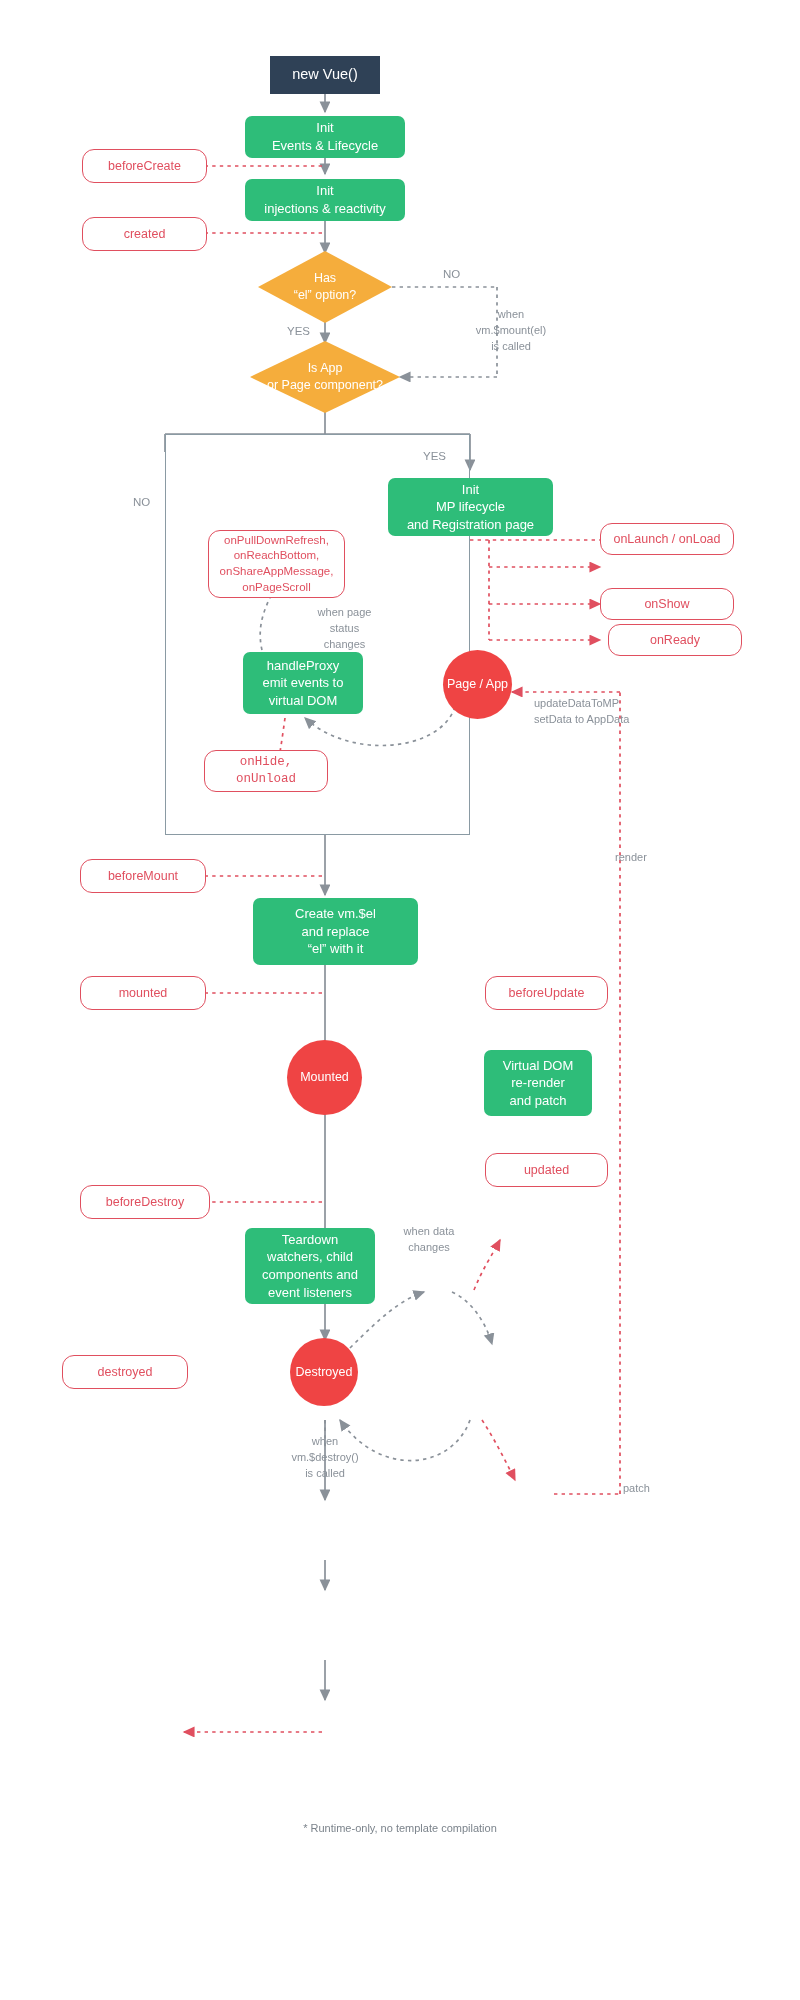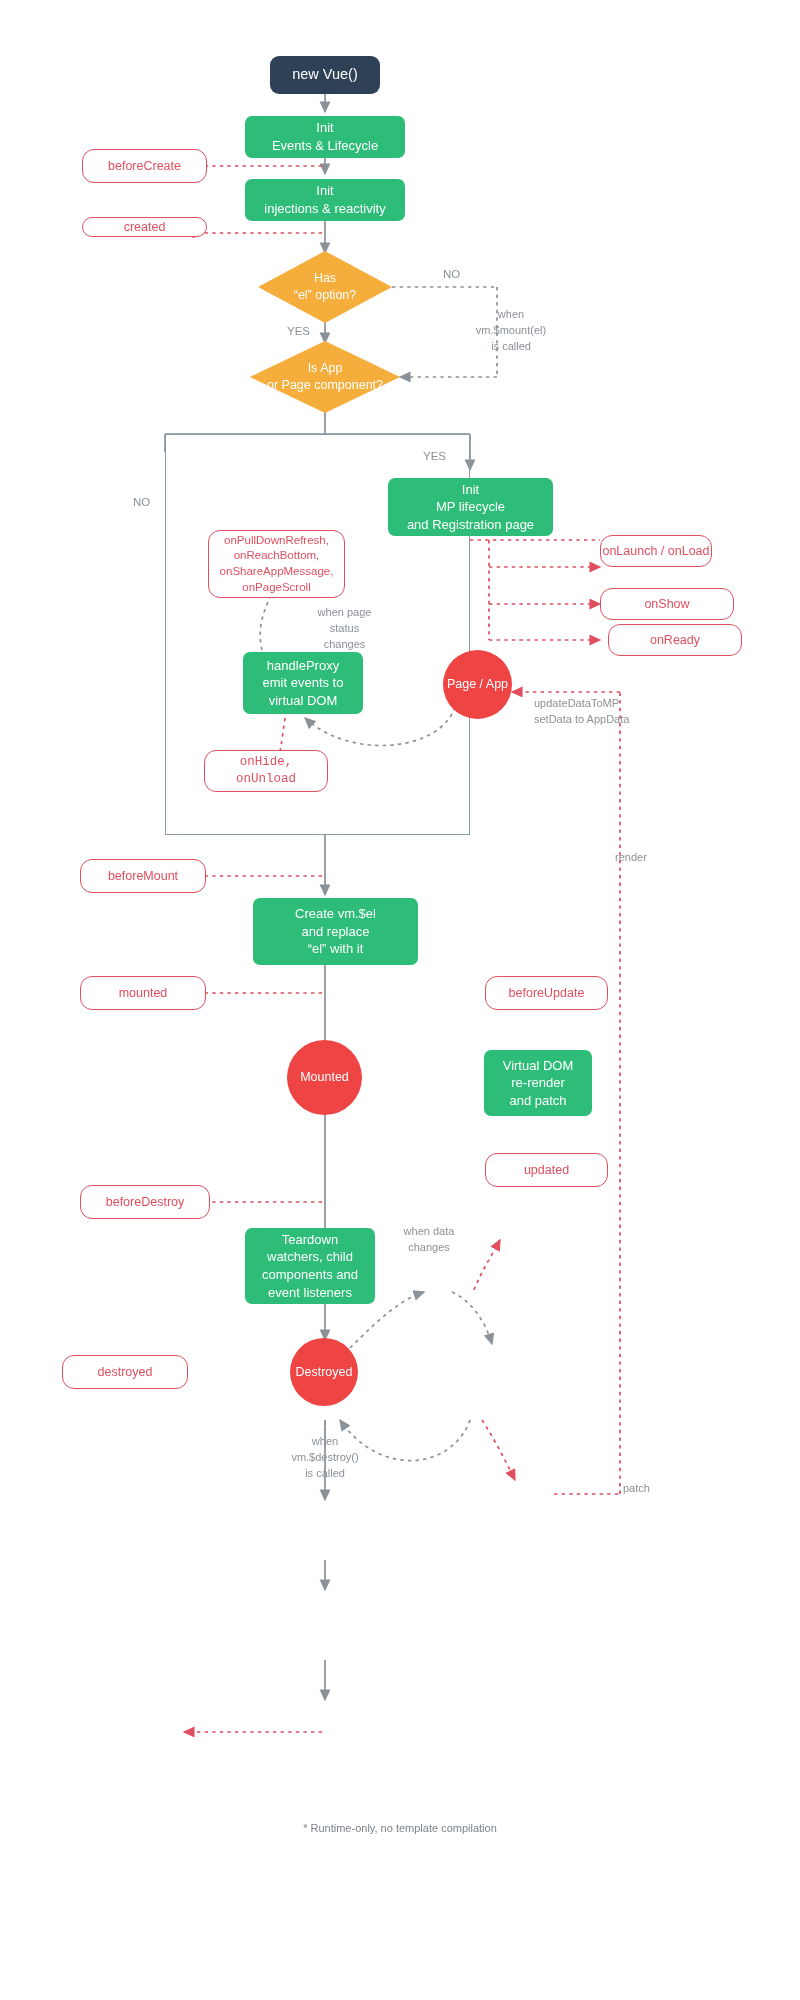--- a/index.html
+++ b/index.html
@@ -8,21 +8,21 @@
     width:800px;height:2000px;position:relative;overflow:hidden;
     -webkit-font-smoothing:antialiased;
   }
   #stage{position:absolute;left:0;top:0;width:800px;height:2000px;}
   svg#wires{position:absolute;left:0;top:0;width:800px;height:2000px;pointer-events:none;}
 
   .node{position:absolute;box-sizing:border-box;display:flex;align-items:center;
         justify-content:center;text-align:center;line-height:1.35;white-space:pre-line;}
 
   
-  .n-dark{background:#2f4156;color:#fff;border-radius:9px;font-size:14.5px;}
+  .n-dark{background:#2f4156;color:#fff;border-radius:0;font-size:14.5px;}
   
   .n-green{background:#2ebd79;color:#fff;border-radius:7px;font-size:13px;}
   
   .n-diamond{color:#fff;font-size:12.5px;}
   .n-diamond .dia-shape{position:absolute;left:0;top:0;width:100%;height:100%;
         background:#f5ad3c;clip-path:polygon(50% 0,100% 50%,50% 100%,0 50%);}
   .n-diamond .dia-text{position:relative;z-index:2;padding:0 8px;}
   
   .n-hook{background:#fff;border:1.6px solid #e04f5f;color:#e04f5f;
           border-radius:12px;font-size:12.5px;}
@@ -123,21 +123,21 @@
   <div class="node n-dark" style="left:270px;top:56px;width:110px;height:38px;">new Vue()</div>
 
   <div class="node n-green" style="left:245px;top:116px;width:160px;height:42px;">Init
 Events &amp; Lifecycle</div>
 
   <div class="node n-hook" style="left:82px;top:149px;width:125px;height:34px;">beforeCreate</div>
 
   <div class="node n-green" style="left:245px;top:179px;width:160px;height:42px;">Init
 injections &amp; reactivity</div>
 
-  <div class="node n-hook" style="left:82px;top:217px;width:125px;height:20px;">created</div>
+  <div class="node n-hook" style="left:82px;top:217px;width:125px;height:34px;">created</div>
 
   <div class="node n-diamond" style="left:258px;top:251px;width:134px;height:72px;">
     <div class="dia-shape"></div>
     <div class="dia-text">Has
 “el” option?</div>
   </div>
 
   <div class="node n-diamond" style="left:250px;top:341px;width:150px;height:72px;">
     <div class="dia-shape"></div>
     <div class="dia-text">Is App
@@ -146,21 +146,21 @@
 
   <div class="node n-green" style="left:388px;top:478px;width:165px;height:58px;">Init
 MP lifecycle
 and Registration page</div>
 
   <div class="node n-hook" style="left:208px;top:530px;width:137px;height:68px;font-size:11.5px;">onPullDownRefresh,
 onReachBottom,
 onShareAppMessage,
 onPageScroll</div>
 
-  <div class="node n-hook" style="left:600px;top:535px;width:112px;height:32px;text-align:right;">onLaunch / onLoad</div>
+  <div class="node n-hook" style="left:600px;top:523px;width:134px;height:32px;text-align:right;">onLaunch / onLoad</div>
 
   <div class="node n-hook" style="left:600px;top:588px;width:134px;height:32px;">onShow</div>
 
   <div class="node n-hook" style="left:600px;top:624px;width:134px;height:32px;margin-left:8px;">onReady</div>
 
   <div class="node n-green" style="left:243px;top:652px;width:120px;height:62px;">handleProxy
 emit events to
 virtual DOM</div>
 
   <div class="node n-circle" style="left:443px;top:650px;width:69px;height:69px;">Page / App</div>

